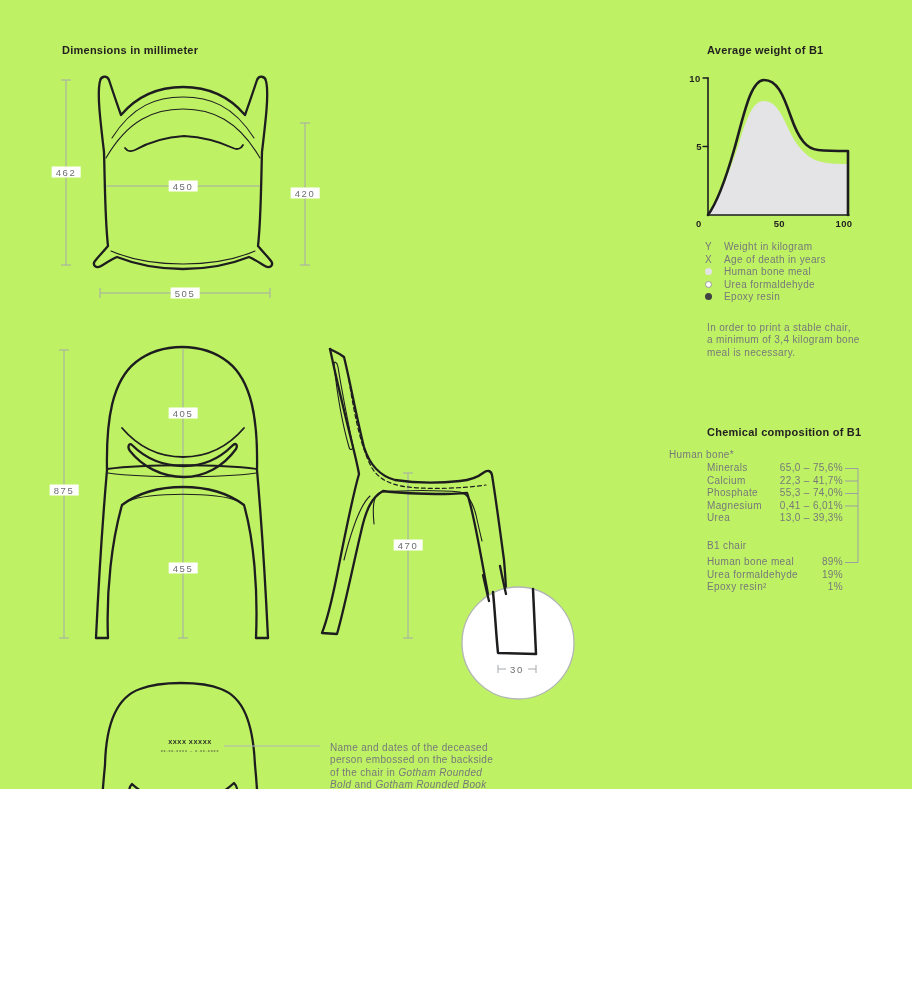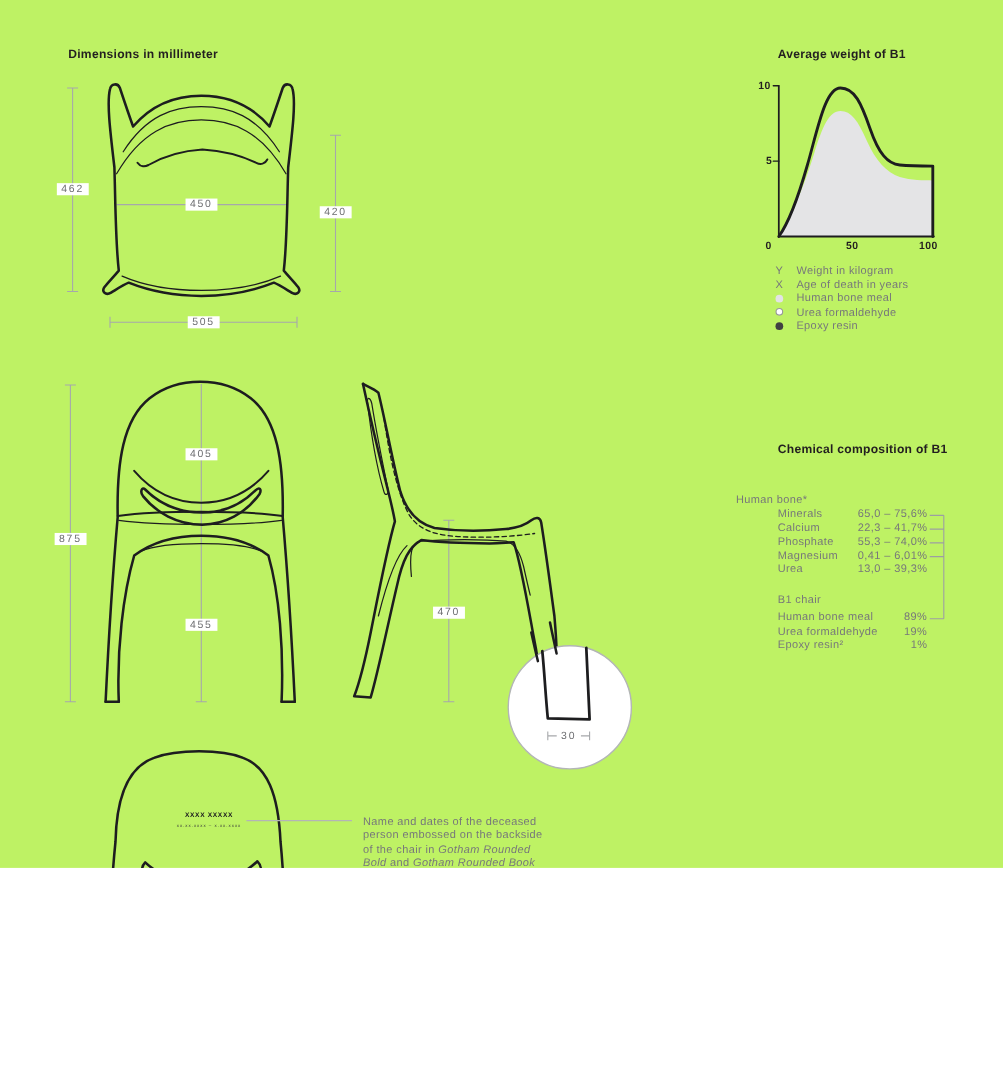--- a/index.html
+++ b/index.html
@@ -94,21 +94,21 @@
          C337,362 334,360 334,365 Z"></path>
     <path class="ink" stroke-dasharray="4 3" stroke-width="1.2" d="M349,380 C355,420 362,450 372,468 C382,484 400,487 420,488 C440,489 465,488 486,485"></path>
     <path class="ink thin" d="M374,524 C372,503 374,494 382,492 C405,490 440,490 460,492 C468,494 473,503 476,515
          C478,524 480,533 482,541"></path>
     <path class="ink thin" d="M344,560 C352,528 360,505 370,496"></path>
     <circle cx="518" cy="643" r="56" fill="#ffffff" stroke="#b3b5b7" stroke-width="1.3"></circle>
     <path class="ink thick" d="M483,575 C485,584 487,593 489,601 M500,566 C502,576 504,585 506,594"></path>
     <path class="ink" stroke-width="2.5" d="M493,592 C495,612 496,633 498,653 L536,654 C535,632 534,610 533,589"></path>
     <path class="dimline" d="M498,665 V673 M498,669 H536 M536,665 V673"></path>
   </svg>
-  <span class="dim" style="left:408px;top:557px">470</span>
+  <span class="dim" style="left:408px;top:545px">470</span>
   <span class="dim" style="left:517px;top:669px">30</span>
 
   <svg class="abs" style="left:80px;top:680px" width="260" height="230" viewBox="80 680 260 230">
     <defs>
       <linearGradient id="fadeGrad" x1="0" y1="0" x2="0" y2="1">
         <stop offset="0" stop-color="#ffffff" stop-opacity="0"></stop>
         <stop offset="0.85" stop-color="#ffffff" stop-opacity="1"></stop>
       </linearGradient>
     </defs>
     <path class="ink thick" d="M98,893 C99,845 102,795 105,765 C106,722 117,697 140,689 C153,684 168,683 181,683
@@ -136,21 +136,21 @@
     <path fill="#e4e4e6" stroke="none" d="M708,215 C718,200 730,172 740,140 C748,114 754,101 764,101 C774,101 780,110 788,128
          C796,146 806,157 818,161 C828,164 840,164 848,164 L848,215 Z"></path>
     <path class="ink" stroke-width="2.6" d="M708,215 C716,204 726,178 734,150 C743,119 750,80 764,80 C777,80 783,94 791,117
          C799,140 807,149 818,150 C828,151 838,151 848,151 L848,215"></path>
     <path class="ink" stroke-width="1.6" d="M708,78 V215 H849"></path>
     <path class="ink" stroke-width="1.3" d="M703,78 H708 M703,146.5 H708"></path>
   </svg>
   <span class="axlab" style="left:688px;top:73px;width:14px;text-align:center">10</span>
   <span class="axlab" style="left:688px;top:141px;width:14px;text-align:right">5</span>
   <span class="axlab" style="left:696px;top:218px">0</span>
-  <span class="axlab" style="left:769px;top:218px;width:16px;text-align:left">50</span>
+  <span class="axlab" style="left:769px;top:218px;width:16px;text-align:right">50</span>
   <span class="axlab" style="left:834px;top:218px;width:20px;text-align:center">100</span>
 
   <div class="abs" style="left:705px;top:241px">
     <div class="lgrow">
       <span class="lgsym">Y</span>
       <span>Weight in kilogram</span>
     </div>
     <div class="lgrow">
       <span class="lgsym">X</span>
       <span>Age of death in years</span>
@@ -162,22 +162,27 @@
     <div class="lgrow">
       <span class="lgsym"><span class="dot dot-outline"></span></span>
       <span>Urea formaldehyde</span>
     </div>
     <div class="lgrow">
       <span class="lgsym"><span class="dot dot-dark"></span></span>
       <span>Epoxy resin</span>
     </div>
   </div>
 
-
-  <div class="abs h" style="left:707px;top:403px">Chemical composition of B1</div>
+  <div class="abs gt" style="left:707px;top:322px">
+    <div>In order to print a stable chair,</div>
+    <div>a minimum of 3,4 kilogram bone</div>
+    <div>meal is necessary.</div>
+  </div>
+
+  <div class="abs h" style="left:707px;top:426px">Chemical composition of B1</div>
   <div class="abs gt" style="left:669px;top:449px">Human bone*</div>
 
   <div class="abs" style="left:707px;top:462px">
     <div class="crow">
       <span>Minerals</span>
         <span>65,0 – 75,6%</span>
       </div>
     <div class="crow">
       <span>Calcium</span>
         <span>22,3 – 41,7%</span>

